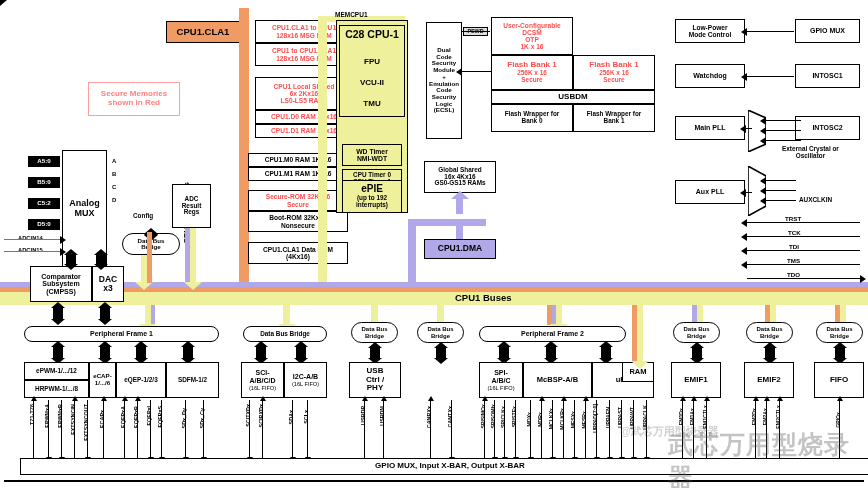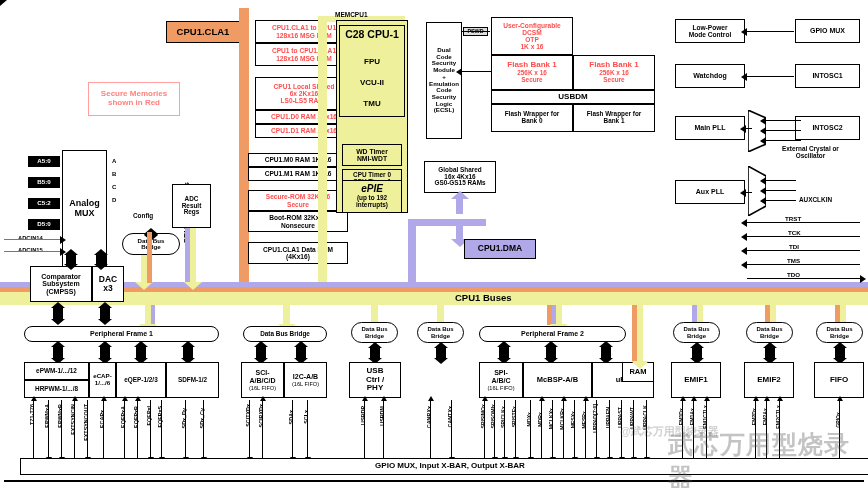--- a/index.html
+++ b/index.html
@@ -134,21 +134,21 @@
       <span>WD Timer</span>
       <span>NMI-WDT</span>
     </div>
     <div class="bx yel" style="position:relative;left:0;top:0;width:60px;height:26px;margin-top:3px;font-size:6.4px;">
       <span>CPU Timer 0</span>
       <span>CPU Timer 1</span>
       <span>CPU Timer 2</span>
     </div>
   </div>
   <div class="bx yel" style="left:342px;top:180px;width:60px;height:33px;font-size:6.4px;">
-    <span style="font-size:10px;font-style:italic;">ePIE</span>
+    <span style="font-size:10px;">ePIE</span>
     <span>(up to 192</span>
     <span>interrupts)</span>
   </div>
 
   <div class="bx" style="left:426px;top:22px;width:36px;height:117px;font-size:6.2px;">
     <span>Dual</span>
     <span>Code</span>
     <span>Security</span>
     <span>Module</span>
     <span>+</span>
@@ -196,21 +196,21 @@
   <div class="bx" style="left:424px;top:161px;width:72px;height:32px;font-size:6.4px;">
     <span>Global Shared</span>
     <span>16x 4Kx16</span>
     <span>GS0-GS15 RAMs</span>
   </div>
 
   <div class="stripe sp" style="left:408px;top:219px;width:8px;height:67px;"></div>
   <div class="stripe sp" style="left:408px;top:219px;width:78px;height:7px;"></div>
   <div class="stripe sp ar-dn" style="left:456px;top:226px;width:7px;height:14px;"></div>
   <div class="stripe sp ar-up" style="left:456px;top:198px;width:7px;height:16px;"></div>
-  <div class="bx purp" style="left:424px;top:239px;width:72px;height:20px;font-size:8.5px;margin-left:40px;">
+  <div class="bx purp" style="left:424px;top:239px;width:72px;height:20px;font-size:8.5px;">
     <span>CPU1.DMA</span>
   </div>
 
   <div class="stripe sp" style="left:0px;top:282px;width:868px;height:5px;"></div>
   <div class="stripe so" style="left:0px;top:287px;width:868px;height:5px;"></div>
   <div class="stripe sy" style="left:0px;top:292px;width:868px;height:13px;"></div>
   <div class="lbl" style="left:455px;top:292px;font-size:9.5px;">CPU1 Buses</div>
 
   <div class="bx" style="left:62px;top:150px;width:45px;height:118px;font-size:9px;">
     <span>Analog</span>

